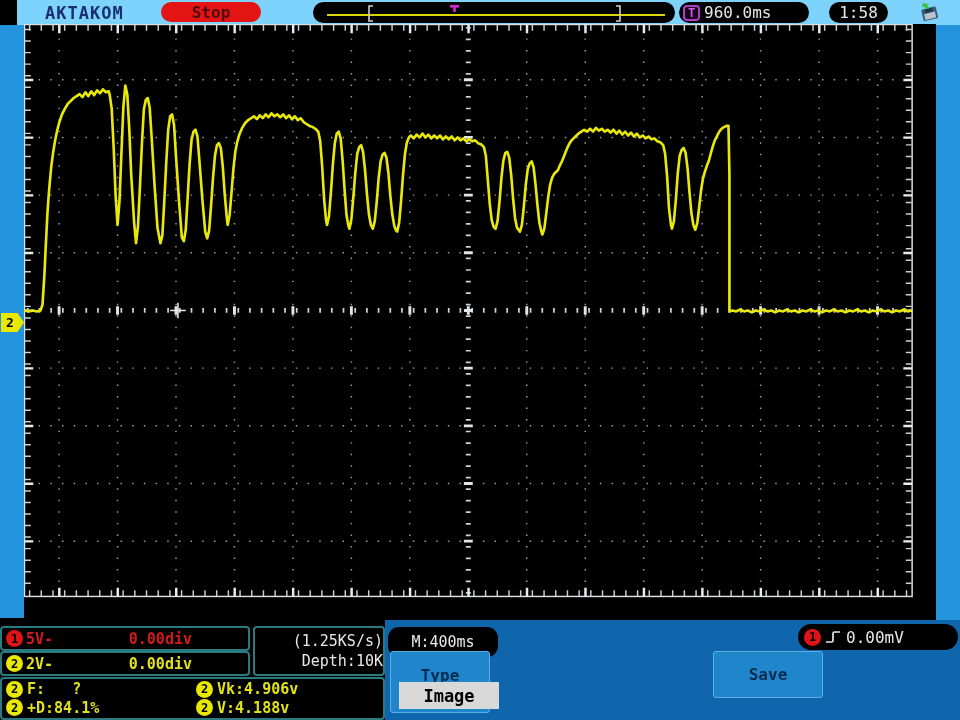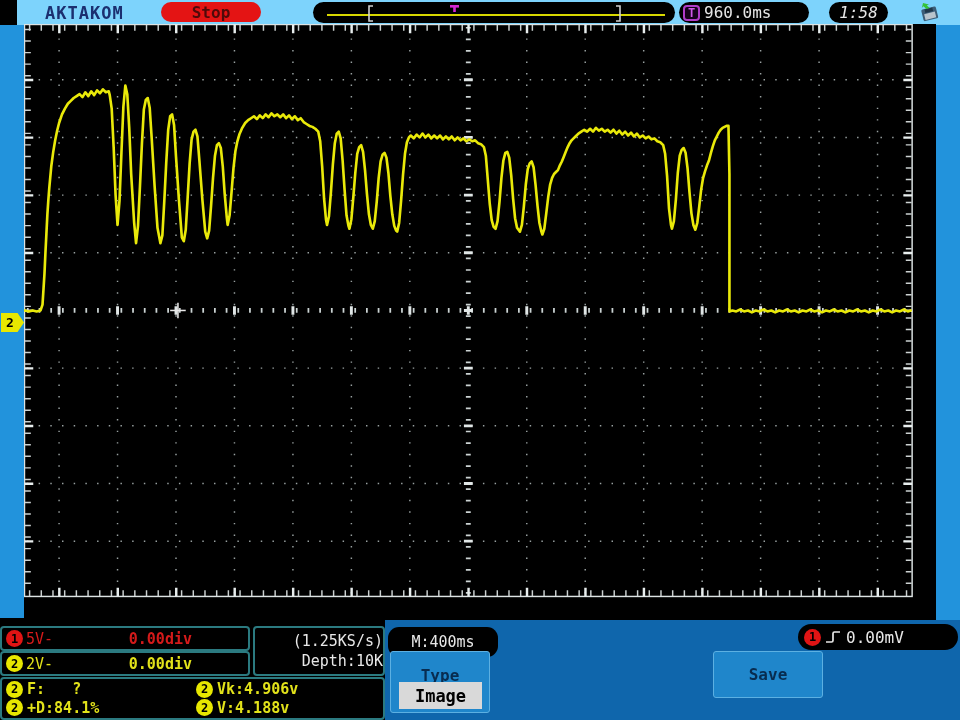--- a/index.html
+++ b/index.html
@@ -16,59 +16,59 @@
   .strip-right{left:936px;top:25px;width:24px;height:595px;}
   .brand{left:28px;top:3px;font-size:17px;font-weight:bold;color:#1b2f70;letter-spacing:1px;}
   .pill{background:#000;border-radius:11px;display:flex;align-items:center;}
   .stop-pill{left:144px;top:2px;width:100px;height:20px;border-radius:10px;background:#e41414;justify-content:center;display:flex;align-items:center;}
   .stop-pill span{font-size:16px;font-weight:bold;color:#4f0a0a;}
   .mem-pill{left:296px;top:2px;width:362px;height:21px;}
   .t-pill{left:662px;top:2px;width:130px;height:21px;padding-left:4px;box-sizing:border-box;gap:4px;}
   .t-icon{width:17px;height:16px;border:2px solid #b03cc8;border-radius:4px;background:#16021a;
           color:#d058e8;font-size:12px;font-weight:bold;display:flex;align-items:center;justify-content:center;box-sizing:border-box;}
   .t-pill .val{color:#e6e6e6;font-size:16px;}
-  .clock-pill{left:812px;top:2px;width:59px;height:21px;justify-content:center;font-style:italic;}
+  .clock-pill{left:812px;top:2px;width:59px;height:21px;justify-content:center;}
   .clock-pill span{color:#e6e6e6;font-size:16px;}
   .usb-icon{left:899px;top:1px;width:26px;height:22px;}
   
   .plot{left:24px;top:24px;width:912px;height:596px;background:#000;}
   .ch-marker{left:1px;top:313px;width:23px;height:19px;background:#e8e800;
     clip-path:polygon(0 0,72% 0,100% 50%,72% 100%,0 100%);
     display:flex;align-items:center;justify-content:flex-start;padding-left:5px;box-sizing:border-box;
     color:#000;font-size:13px;font-weight:bold;}
   
   .br-bg{left:385px;top:620px;width:575px;height:100px;background:#0f66ac;}
   .info-box{background:#000;border:2px solid #2b7a80;border-radius:4px;box-sizing:border-box;}
   .ch-box{width:250px;height:25px;display:flex;align-items:center;padding:0 4px;gap:3px;}
   .ch1-box{left:0;top:626px;}
   .ch2-box{left:0;top:651px;}
   .badge{width:17px;height:17px;border-radius:50%;display:inline-flex;align-items:center;justify-content:center;
          font-size:12px;font-weight:bold;color:#000;flex:0 0 auto;}
   .badge.red{background:#e01414;}
   .badge.yellow{background:#e8e800;}
-  .ch-label{font-size:15px;font-weight:normal;}
+  .ch-label{font-size:15px;font-weight:bold;}
   .ch-value{margin-left:auto;margin-right:52px;font-size:15px;font-weight:bold;}
   .red-text{color:#d41a1a;}
   .yellow-text{color:#e2e21a;}
   .white-text{color:#e8e8e8;}
   .acq-box{left:253px;top:626px;width:132px;height:50px;display:flex;flex-direction:column;justify-content:center;align-items:flex-end;gap:2px;}
   .acq-box div{font-size:15px;}
   .meas-box{left:0;top:677px;width:385px;height:43px;display:grid;grid-template-columns:190px 1fr;grid-template-rows:1fr 1fr;align-items:center;padding:1px 4px;}
   .meas-cell{display:flex;align-items:center;gap:4px;}
   .meas-text{font-size:15px;font-weight:bold;white-space:pre;}
   .m-pill{left:388px;top:627px;width:110px;height:30px;justify-content:center;}
   .m-pill span{color:#e8e8e8;font-size:15px;}
   .trig-pill{left:798px;top:624px;width:160px;height:26px;border-radius:13px;padding-left:6px;box-sizing:border-box;gap:4px;}
   .trig-pill .val{color:#e8e8e8;font-size:16px;}
   
   .menu-btn{background:#1f86cb;border:1px solid #5cb0e2;border-radius:3px;box-sizing:border-box;
             color:#082c50;font-weight:bold;font-size:16px;text-align:center;cursor:pointer;}
   .type-btn{left:390px;top:651px;width:100px;height:62px;}
   .type-btn .lbl{margin-top:14px;}
-  .type-value{position:absolute;left:8px;top:30px;width:83px;height:27px;background:#d9d9d9;color:#000;
+  .type-value{position:absolute;left:8px;top:30px;width:100px;height:27px;background:#d9d9d9;color:#000;
               font-size:17px;display:flex;align-items:center;justify-content:center;}
   .save-btn{left:713px;top:651px;width:110px;height:47px;display:flex;align-items:center;justify-content:center;}
 </style>
 </head>
 <body>
 
 <div class="abs titlebar">
   <div class="abs brand">AKTAKOM</div>
   <div class="abs stop-pill">
     <span>Stop</span>

